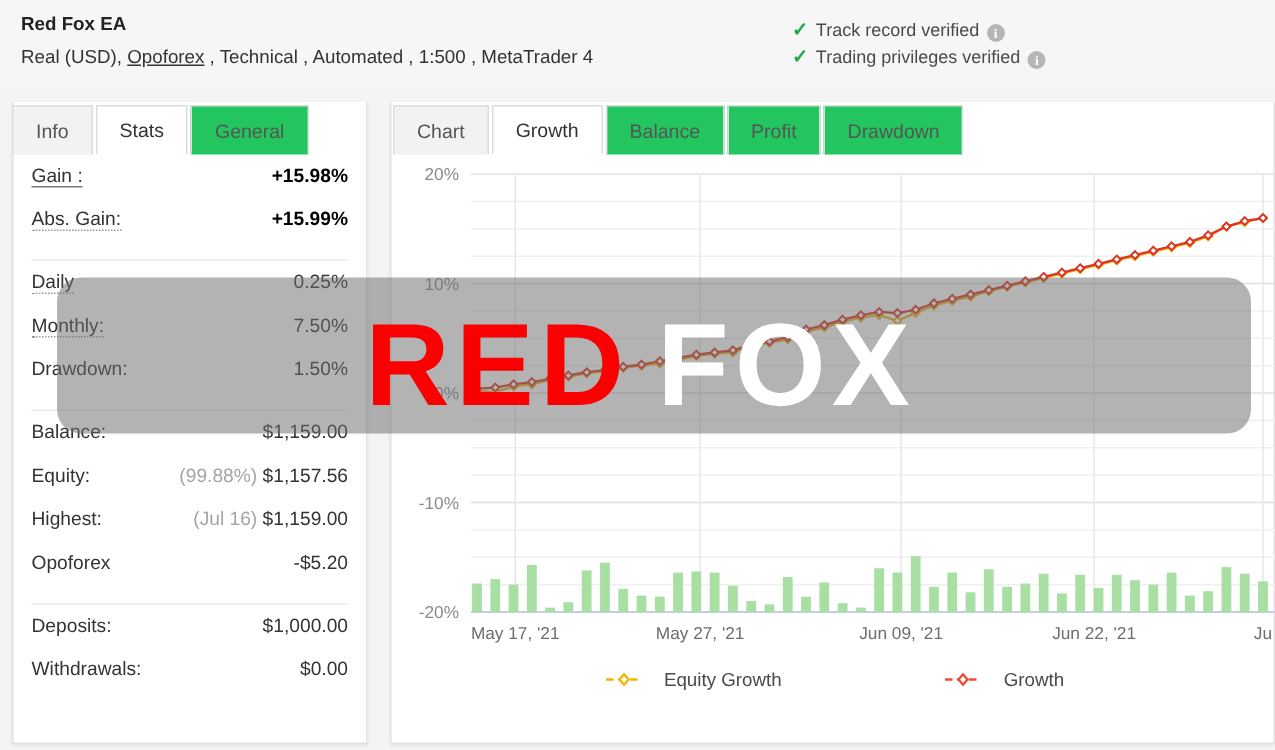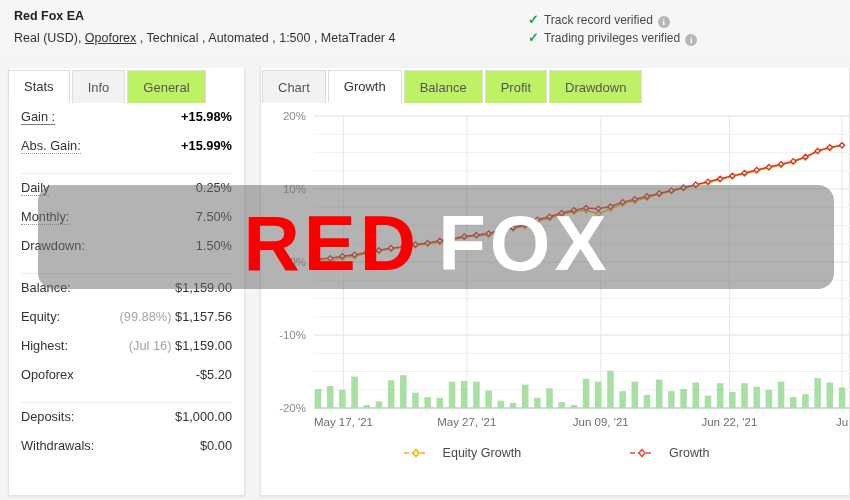--- a/index.html
+++ b/index.html
@@ -31,21 +31,21 @@
 
   
   .left-card {
     position: absolute; left: 8px; top: 68px; width: 237px; height: 428px;
     background: #fff; border: 1px solid #e2e2e2; border-top: none;
     box-shadow: 0 1px 2px rgba(0,0,0,.08);
   }
   .tabstrip { position: absolute; left: 8px; top: 70px; width: 237px; height: 33px; display: flex; }
   .tab {
     height: 33px; padding: 0 15px; display: flex; align-items: center;
-    font-size: 13px; color: #555; background: #bef264; border: 1px solid #dcdcdc;
+    font-size: 13px; color: #555; background: #22c55e; border: 1px solid #dcdcdc;
     border-bottom: none; margin-right: 2px; cursor: pointer;
   }
   .tab.active { background: #fff; color: #333; border-bottom: 1px solid #fff; }
   .tab.first { background: #f2f2f2; }
 
   .rows { position: absolute; left: 9px; top: 103px; width: 235px; padding: 6px 12px 0 12px; }
   .row { display: flex; justify-content: space-between; align-items: baseline; height: 22.4px; font-size: 12.8px; color: #333; }
   .row .lbl { color: #333; }
   .row .lbl.dotted { border-bottom: 1px dotted #999; line-height: 15px; }
   .row .lbl.solid { border-bottom: 1px solid #777; line-height: 15px; text-align: right; }
@@ -103,25 +103,25 @@
       <span class="tick">✓</span><span>Trading privileges verified</span><span class="infoic">i</span>
     </div>
     <div class="verif v1">
       <span class="tick">✓</span><span>Track record verified</span><span class="infoic">i</span>
     </div>
   </div>
 
   <div class="left-card"></div>
 
   <div class="tabstrip">
+    <div class="tab first">
+        <span>Info</span>
+      </div>
     <div class="tab active">
         <span>Stats</span>
-      </div>
-    <div class="tab first">
-        <span>Info</span>
       </div>
     <div class="tab">
         <span>General</span>
       </div>
   </div>
 
   <div class="rows">
     <div class="row bigrow">
       <span class="lbl solid">Gain :</span>
       <span class="val green">+15.98%</span>

